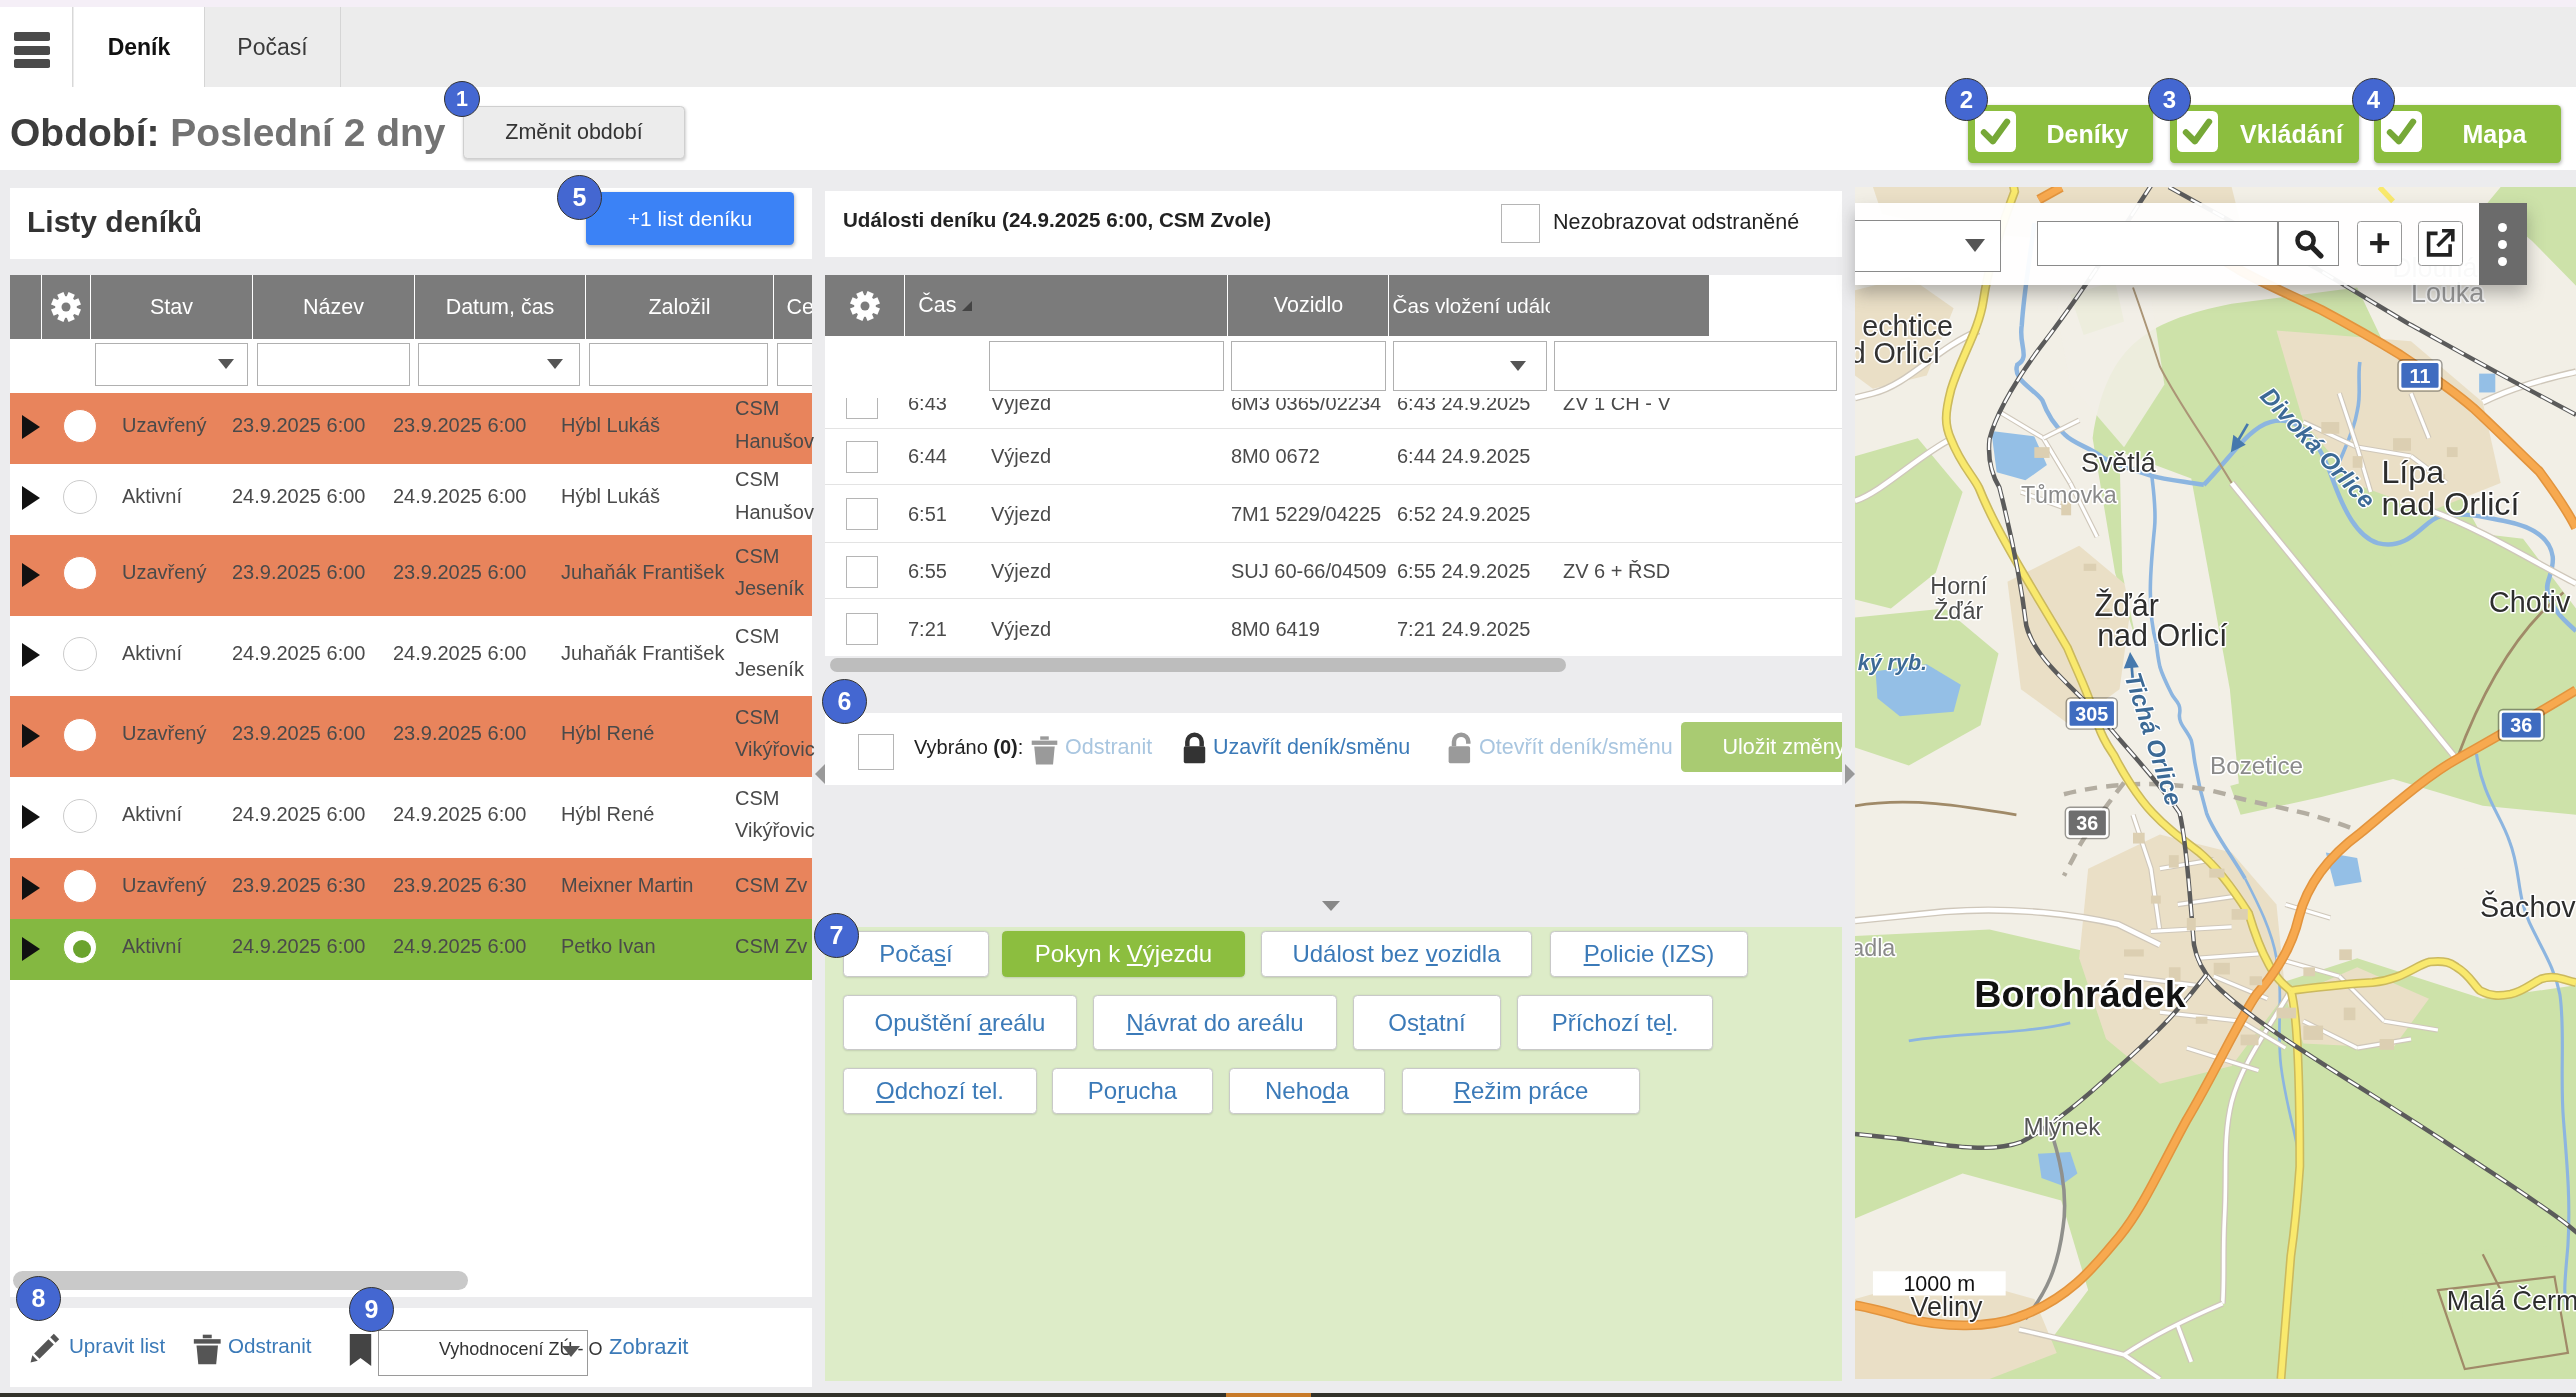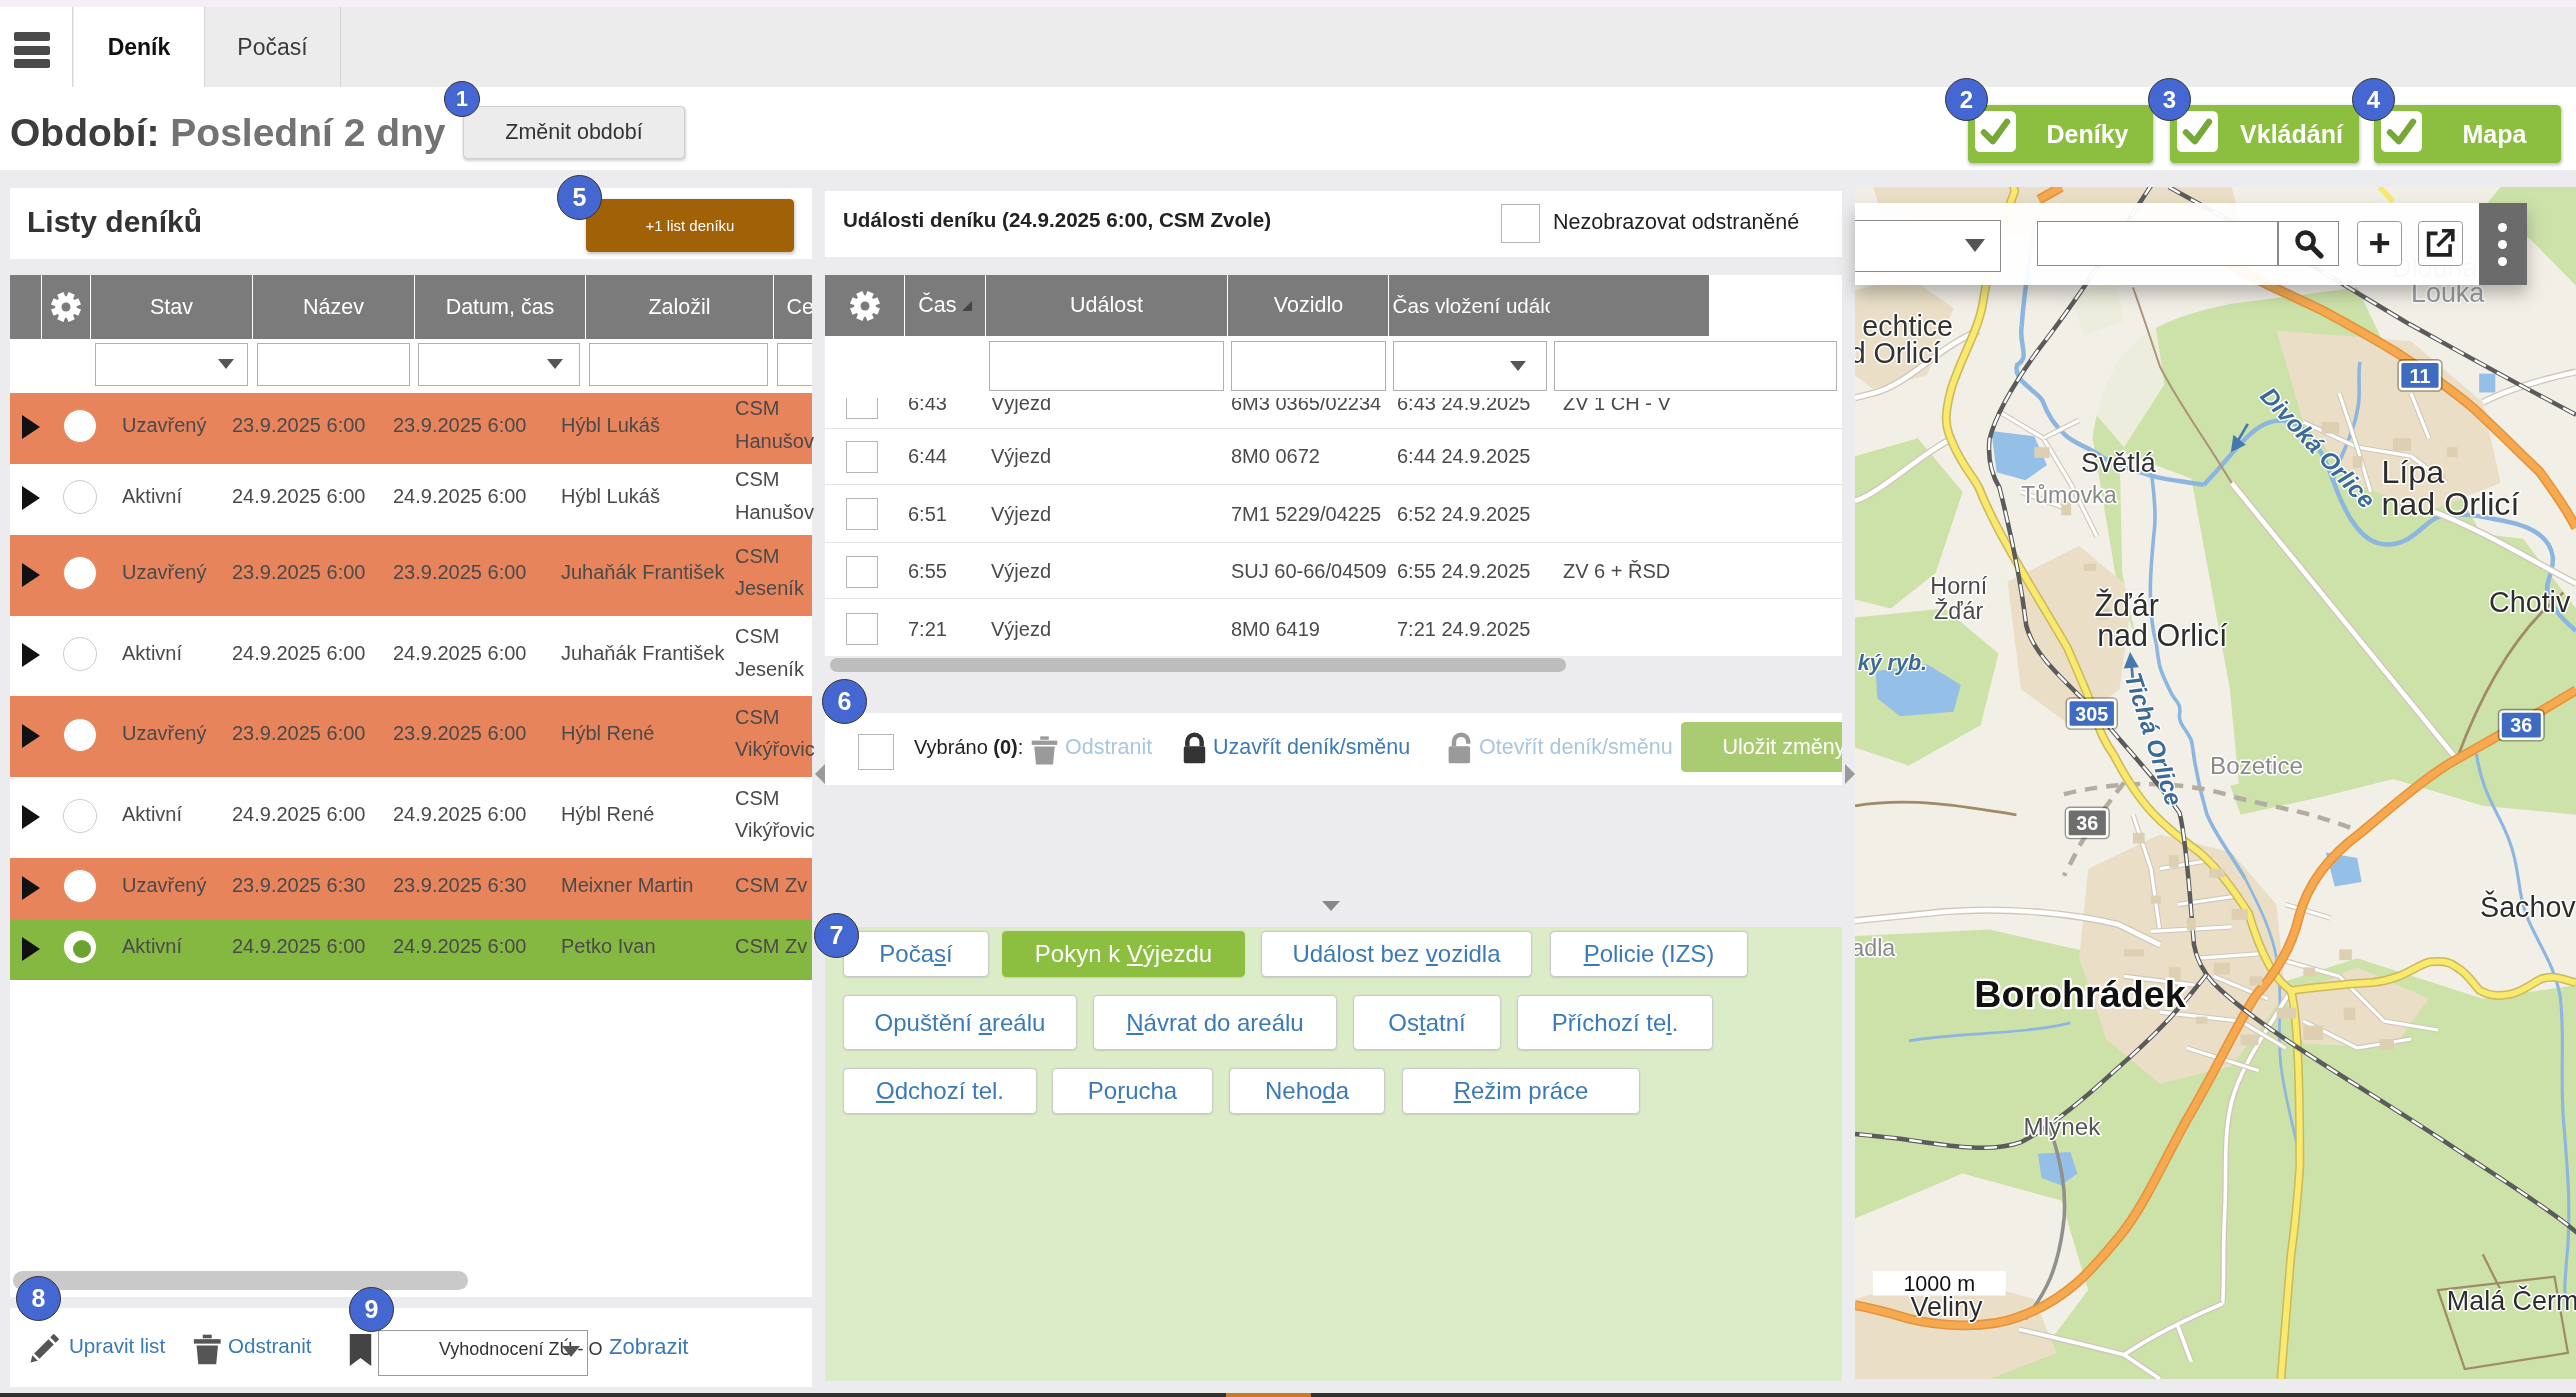--- a/index.html
+++ b/index.html
@@ -48,21 +48,21 @@
     </div>
 <div class="gbtn" style="left:2374px;top:105px;width:187px;height:58px;">
   <div class="chk"><svg width="41" height="41" viewBox="0 0 46 46">
           <polyline points="10,24 20,34 36,12" fill="none" stroke="#76a837" stroke-width="7" stroke-linecap="round" stroke-linejoin="round"></polyline>
         </svg></div>
   <div class="lbl">Mapa</div>
     </div>
 
 <div class="abs" style="left:10px;top:188px;width:802px;height:71px;background:#fff;"></div>
 <div class="abs" style="left:27px;top:205px;font-size:30px;font-weight:bold;color:#333;">Listy deníků</div>
-<div class="abs" style="left:586px;top:199px;width:208px;height:53px;background:#a16207;border-radius:4.5px;box-shadow:0.9px 1.8px 3.6px rgba(0,0,0,.25);display:flex;align-items:center;justify-content:center;color:#fff;font-size:15px;">+1 list deníku</div>
+<div class="abs" style="left:586px;top:192px;width:208px;height:53px;background:#3b82f6;border-radius:4.5px;box-shadow:0.9px 1.8px 3.6px rgba(0,0,0,.25);display:flex;align-items:center;justify-content:center;color:#fff;font-size:21px;">+1 list deníku</div>
 
 <div class="abs" style="left:10px;top:275px;width:802px;height:1112px;background:#fff;"></div>
 
 <div class="abs" style="left:10px;top:275px;width:802px;height:64px;background:#7b7b7b;overflow:hidden;">
   <div class="hdrcell" style="left:0;width:31px;border-left:none;"></div>
   <div class="hdrcell" style="left:31px;width:48px;">
         <svg width="36" height="36" viewBox="0 0 40 40">
           <circle cx="20" cy="20" r="12" fill="#fff"></circle>
           <g stroke="#fff" stroke-width="7.5">
             <line x1="28.8" y1="23.6" x2="35.2" y2="26.3"></line>
@@ -244,21 +244,20 @@
               <line x1="11.2" y1="23.6" x2="4.8" y2="26.3"></line>
               <line x1="11.2" y1="16.4" x2="4.8" y2="13.7"></line>
               <line x1="16.4" y1="11.2" x2="13.7" y2="4.8"></line>
               <line x1="23.6" y1="11.2" x2="26.3" y2="4.8"></line>
               <line x1="28.8" y1="16.4" x2="35.2" y2="13.7"></line>
             </g>
             <circle cx="20" cy="20" r="5" fill="#7b7b7b"></circle>
           </svg>
         </div>
     <div class="hdrcell" style="left:79px;width:81px;">Čas<span style="display:inline-block;margin-left:5.4px;width:0;height:0;border-left:10.8px solid transparent;border-bottom:10.8px solid #444;"></span></div>
-    <div class="hdrcell" style="left:160px;width:242px;">Událost</div>
     <div class="hdrcell" style="left:402px;width:162px;">Vozidlo</div>
     <div class="hdrcell" style="left:563px;width:162px;overflow:hidden;justify-content:flex-start;padding-left:3.6px;font-size:20.6px;">Čas vložení událos</div>
   </div>
 
   <div class="abs" style="left:164px;top:66px;width:235px;height:50px;background:#fff;border:0.9px solid #b0b0b0;"></div>
   <div class="abs" style="left:406px;top:66px;width:155px;height:50px;background:#fff;border:0.9px solid #b0b0b0;"></div>
   <div class="abs" style="left:568px;top:66px;width:154px;height:50px;background:#fff;border:0.9px solid #b0b0b0;"></div>
   <div class="caret" style="left:685px;top:86px;"></div>
   <div class="abs" style="left:729px;top:66px;width:283px;height:50px;background:#fff;border:0.9px solid #b0b0b0;"></div>
 </div>

